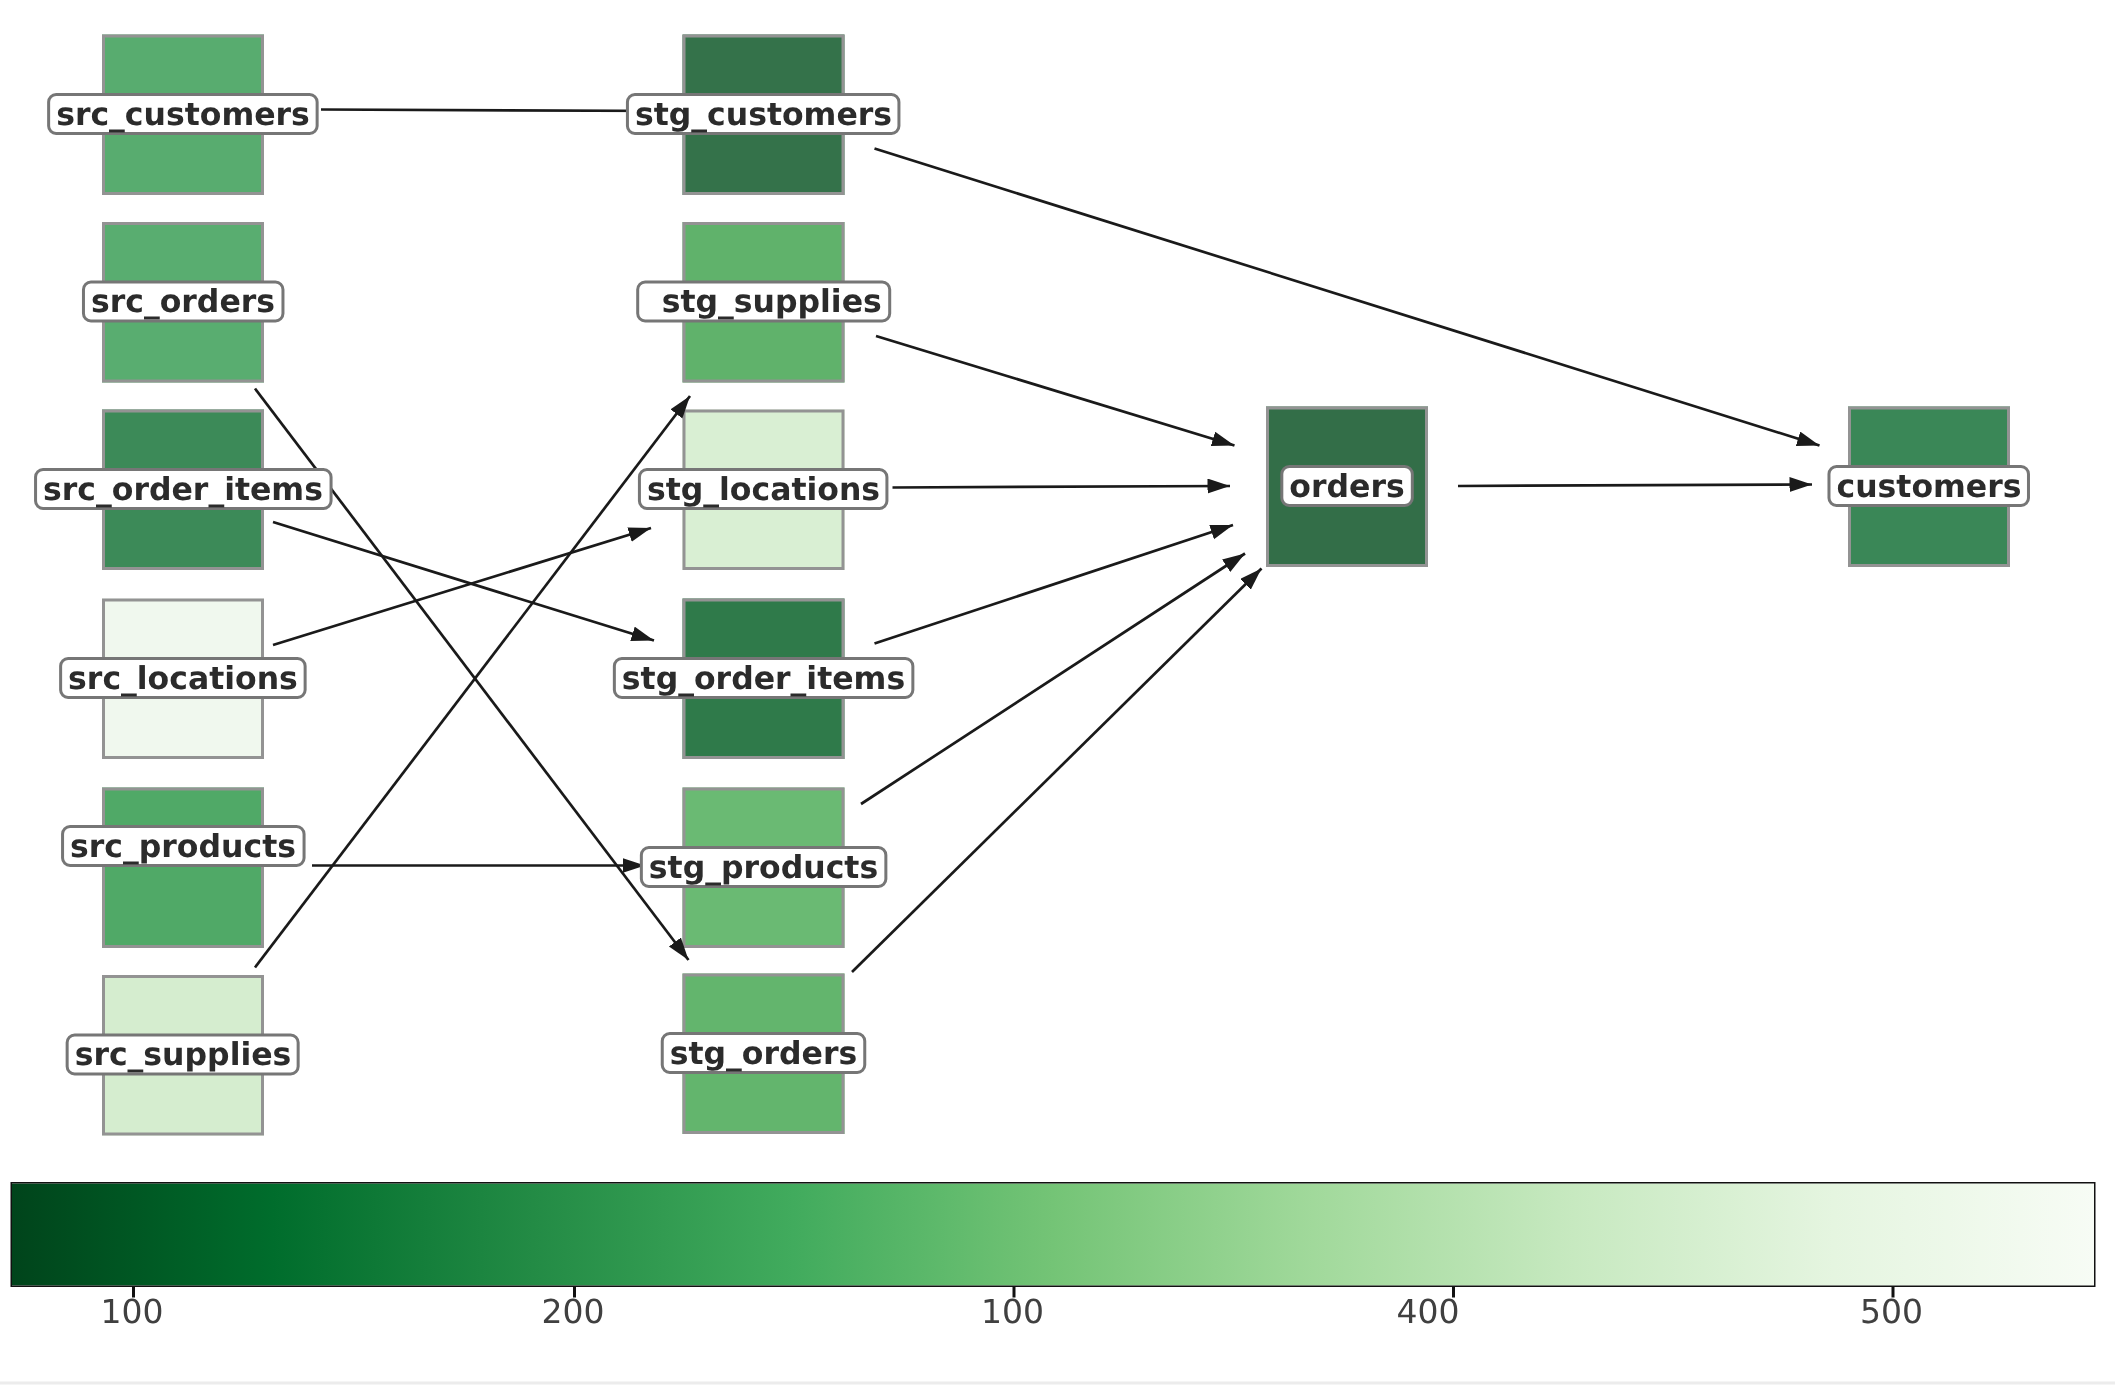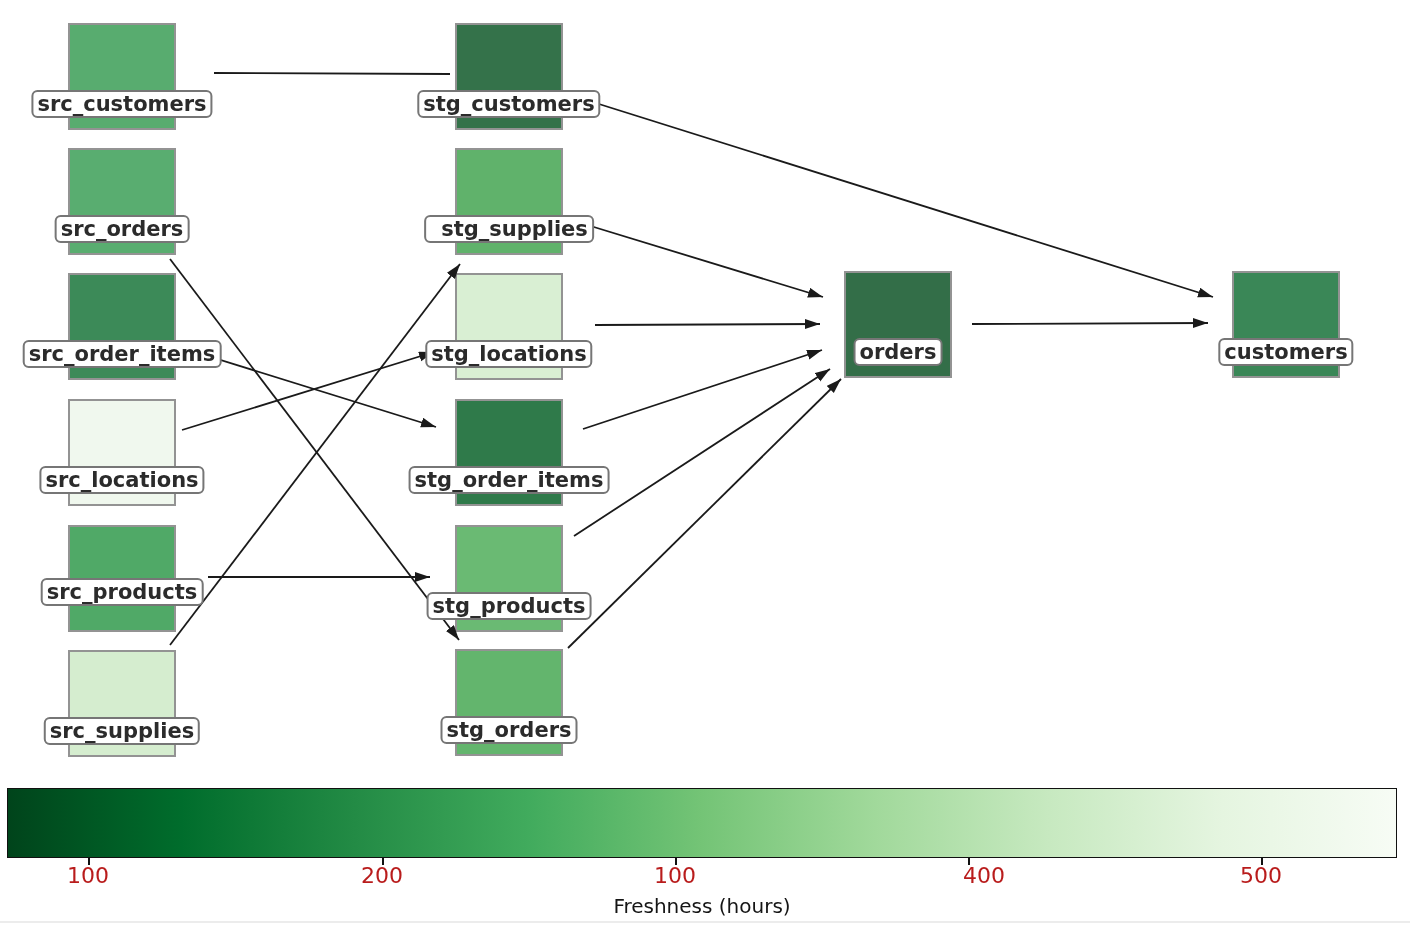--- a/index.html
+++ b/index.html
@@ -2,28 +2,28 @@
 <html><head>
 <meta charset="utf-8">
 <style>
   html,body{margin:0;padding:0;background:#fff;}
   .figure{position:relative;width:1410px;height:926px;background:#ffffff;overflow:hidden;
           font-family:"DejaVu Sans","Liberation Sans",sans-serif;}
   .layer{position:absolute;left:0;top:0;width:100%;height:100%;}
   .node-box{position:absolute;width:108px;height:107px;border:2px solid #939393;box-sizing:border-box;}
   .node-label{position:absolute;transform:translate(-50%,-50%);background:#ffffff;
               border:2px solid #767676;border-radius:6px;padding:0 4px;
-              font-weight:bold;font-size:21px;line-height:24px;color:#2b2b2b;white-space:nowrap;margin-top:28px;}
+              font-weight:bold;font-size:21px;line-height:24px;color:#2b2b2b;white-space:nowrap;}
   #edges{position:absolute;left:0;top:0;}
   .edge{stroke:#1a1a1a;stroke-width:1.8;}
   .colorbar{position:absolute;left:7px;top:788px;width:1390px;height:70px;
             border:1.6px solid #111111;box-sizing:border-box;}
   .cb-tick{position:absolute;top:858px;width:2px;height:7px;background:#111111;}
   .cb-ticklabel{position:absolute;top:863px;transform:translateX(-50%);
-                font-size:22px;color:#b91c1c;}
+                font-size:22px;color:#404040;}
   .cb-xlabel{position:absolute;left:7px;top:894px;width:1390px;text-align:center;
              font-size:20px;color:#151515;}
   .bottom-edge{position:absolute;left:0;top:921px;width:1410px;height:2px;background:#ececec;}
 </style>
 </head>
 <body>
 
 <div class="figure">
   <div class="layer" id="nodes">
       <div class="node-box" style="left: 68px; top: 22.5px; background: rgb(88, 172, 111);"></div>
@@ -82,20 +82,19 @@
 
   <div class="colorbar" id="colorbar" style="background: linear-gradient(90deg, rgb(0, 68, 27) 0%, rgb(0, 109, 44) 12.5%, rgb(35, 139, 69) 25%, rgb(65, 171, 93) 37.5%, rgb(116, 196, 118) 50%, rgb(161, 217, 155) 62.5%, rgb(199, 233, 192) 75%, rgb(229, 245, 224) 87.5%, rgb(247, 252, 245) 100%);"></div>
   <div class="layer" id="cbticks">
       <div class="cb-tick" style="left: 88px;"></div>
       <div class="cb-ticklabel" style="left: 88px;">100</div>
       <div class="cb-tick" style="left: 382px;"></div>
       <div class="cb-ticklabel" style="left: 382px;">200</div>
       <div class="cb-tick" style="left: 675px;"></div>
       <div class="cb-ticklabel" style="left: 675px;">100</div>
       <div class="cb-tick" style="left: 968px;"></div>
-      <div class="cb-ticklabel" style="left: 984px; text-align: center;">400</div>
+      <div class="cb-ticklabel" style="left: 952px; text-align: center;">400</div>
       <div class="cb-tick" style="left: 1261px;"></div>
       <div class="cb-ticklabel" style="left: 1261px;">500</div>
     </div>
-  <div class="cb-xlabel">Freshness (hours)</div>
 
   <div class="bottom-edge"></div>
 </div>
 
 </body></html>

